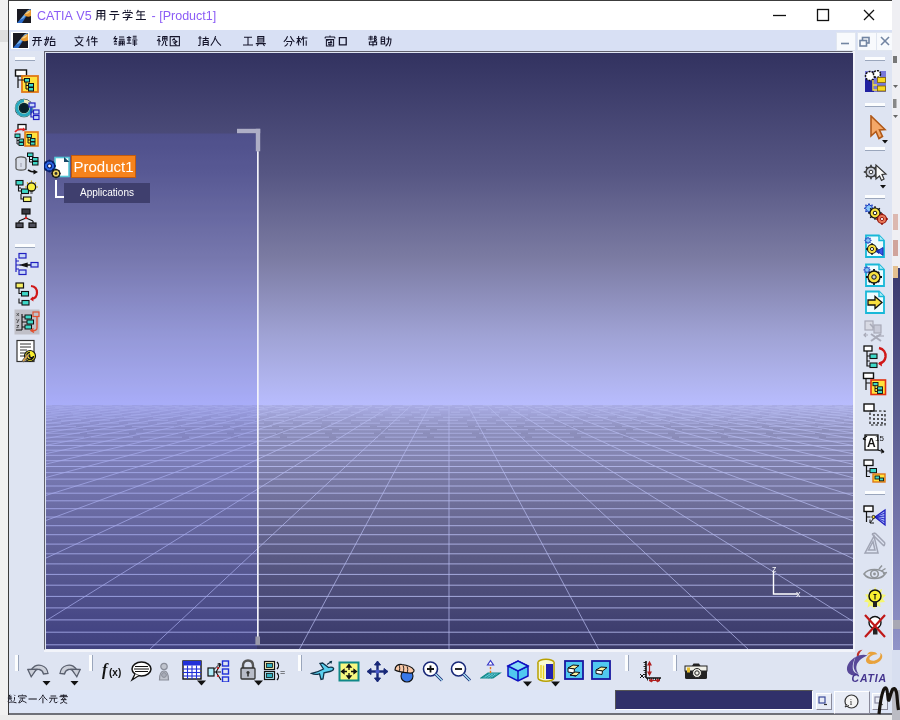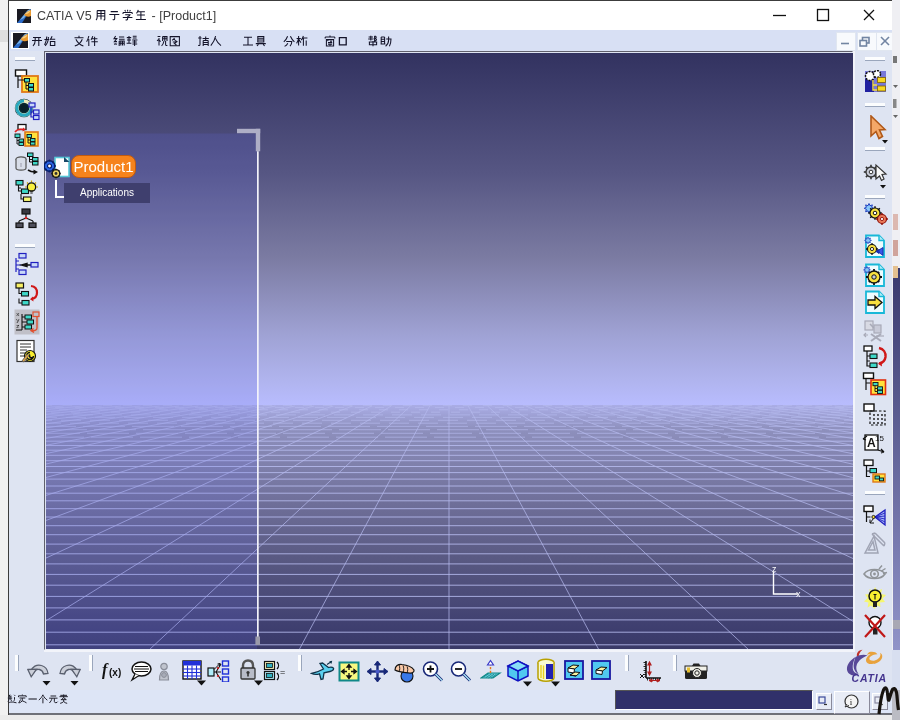--- a/index.html
+++ b/index.html
@@ -107,21 +107,21 @@
   <div class="abs" style="left:9px;top:1px;width:883px;height:29px;background:#ffffff;"></div>
 
   <svg class="abs" style="left:17px;top:9px;" width="14" height="14" viewBox="0 0 14 14">
     <rect x="0" y="0" width="14" height="14" fill="#1a1a22"></rect>
     <path d="M0,14 L10,2 L14,0 L5,14 Z" fill="#2a6ac8"></path>
     <path d="M3,11 L11,1 L14,0 L7,9 Z" fill="#7ab4e8"></path>
     <path d="M7,6 C9,3 12,1.5 14,1 L14,7 C12,8 9,8 7,6 Z" fill="#e8982f"></path>
     <path d="M8,5 C10,3 12,2 13.5,1.8 C12.5,4 10.5,5.5 8,5 Z" fill="#f8d080"></path>
   </svg>
 
-  <div class="abs" style="left:37px;top:9px;height:14px;font-size:12.5px;color:#404040;white-space:nowrap;">CATIA&nbsp;V5&nbsp;<svg style="display:inline-block;vertical-align:-2px" width="53" height="13" viewBox="0 0 53 13">
+  <div class="abs" style="left:37px;top:9px;height:14px;font-size:12.5px;color:#8b5cf6;white-space:nowrap;">CATIA&nbsp;V5&nbsp;<svg style="display:inline-block;vertical-align:-2px" width="53" height="13" viewBox="0 0 53 13">
         <g fill="none" stroke="#14142a" stroke-width="1.05">
           <use href="#g-yong"></use>
           <use href="#g-yu" x="13.3"></use>
           <use href="#g-xue" x="26.6"></use>
           <use href="#g-sheng" x="39.9"></use>
         </g>
       </svg>&nbsp;-&nbsp;[Product1]</div>
 
   <svg class="abs" style="left:765px;top:5px;" width="120" height="20" viewBox="0 0 120 20">
     <g stroke="#111" stroke-width="1.3" fill="none">
@@ -387,21 +387,21 @@
         <line x1="7.3" y1="17.5" x2="8.7" y2="17.5"></line>
           <line x1="15.3" y1="17.5" x2="16.7" y2="17.5"></line>
         <line x1="8.7" y1="14.2" x2="9.7" y2="15.2"></line>
           <line x1="14.3" y1="19.8" x2="15.3" y2="20.8"></line>
         <line x1="8.7" y1="20.8" x2="9.7" y2="19.8"></line>
           <line x1="14.3" y1="15.2" x2="15.3" y2="14.2"></line>
       </g>
     </g>
   </svg>
 
-  <div class="abs" style="left:71px;top:155px;width:63px;height:21px;background:#f6831c;border:1px solid #c05a10;border-radius:8px;color:#ffffff;font-size:15px;line-height:21px;text-align:center;">Product1</div>
+  <div class="abs" style="left:71px;top:155px;width:63px;height:21px;background:#f6831c;border:1px solid #c05a10;border-radius:0;color:#ffffff;font-size:15px;line-height:21px;text-align:center;">Product1</div>
 
   <div class="abs" style="left:64px;top:183px;width:86px;height:20px;background:#3f3f6e;color:#ffffff;font-size:10px;line-height:20px;text-align:center;">Applications</div>
 
   <div class="abs" style="left:15px;top:57px;width:20px;height:3px;background:#fcfdfe;border-bottom:1.5px solid #9aa6bc;"></div>
   <svg class="abs" style="left:14px;top:68px;" width="26" height="26" viewBox="0 0 26 26">
     <rect x="1.5" y="2" width="11" height="6" fill="#fff" stroke="#111" stroke-width="1.4"></rect>
     <rect x="8" y="8" width="16" height="16" fill="#ffe23c" stroke="#e07818" stroke-width="1.8"></rect>
     <path d="M4,8 V12 H10 M4,12 V20" stroke="#111" fill="none" stroke-width="1.2"></path>
     <rect x="10.5" y="10.5" width="5" height="3.5" fill="#3ed8c8" stroke="#111" stroke-width="1"></rect>
     <path d="M12,14 V21 H14 M12,17.5 H14" stroke="#111" fill="none" stroke-width="1"></path>

